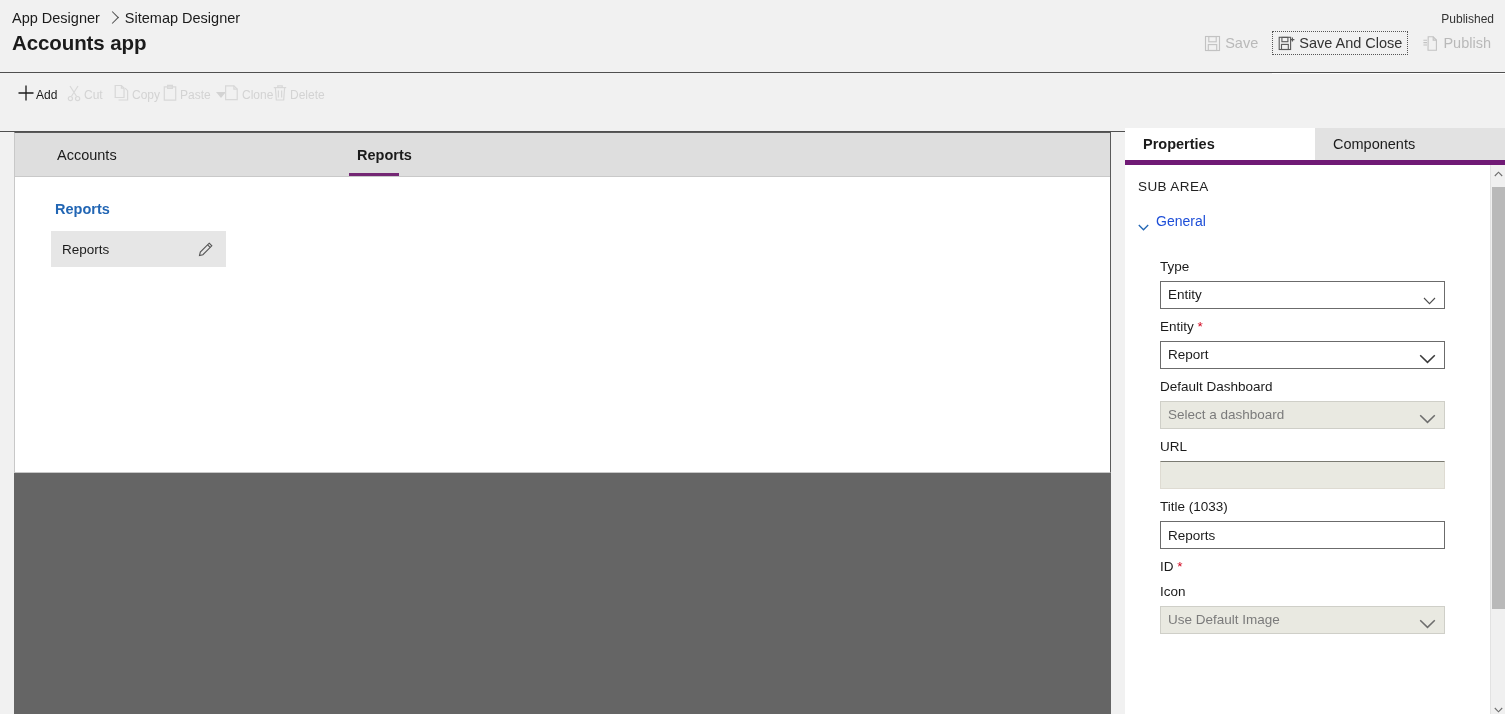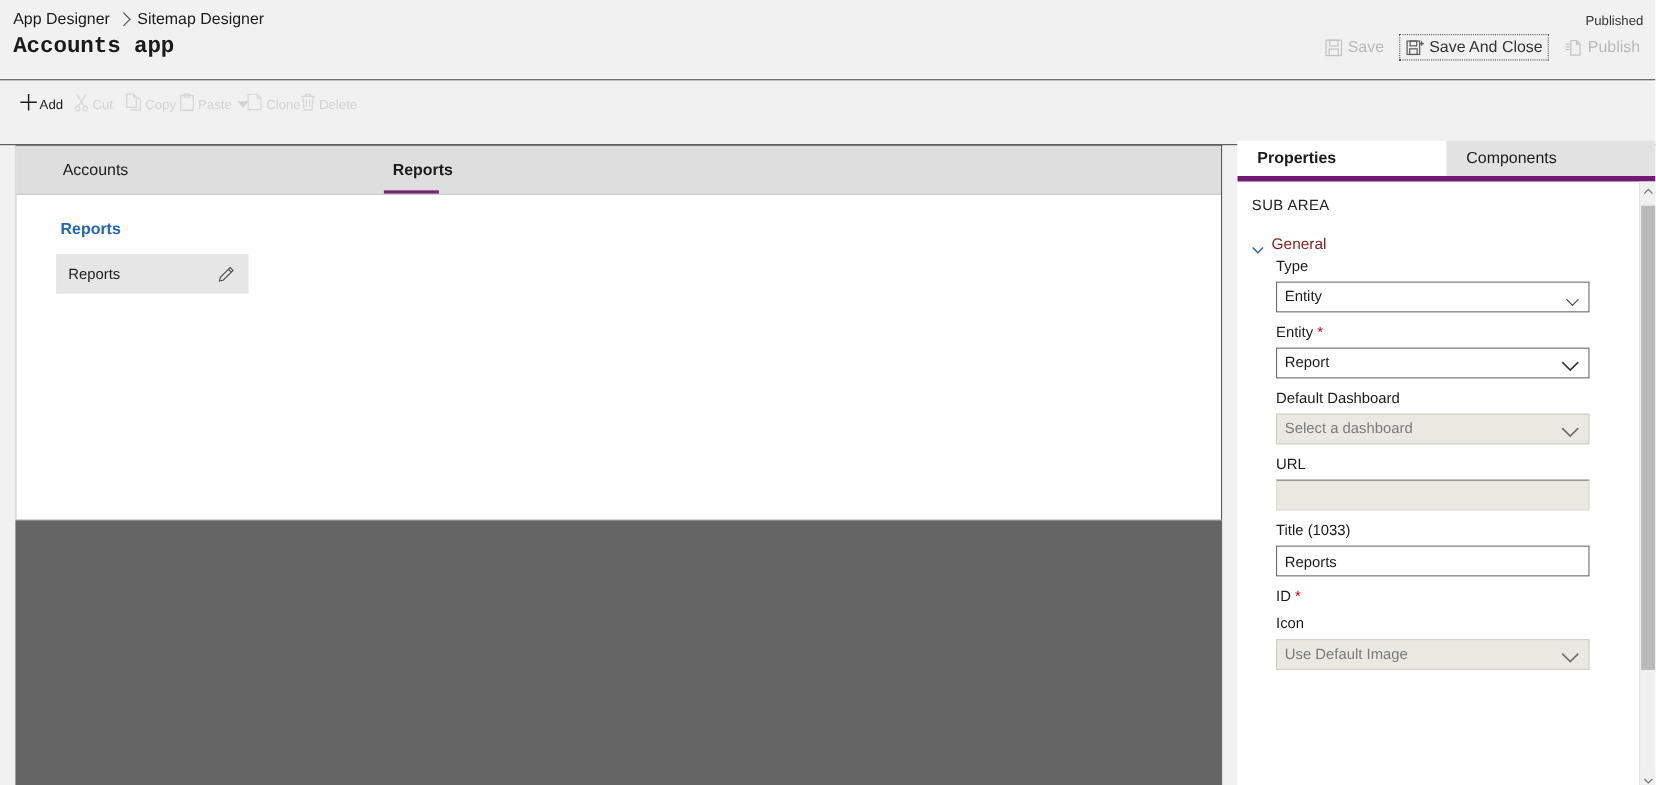--- a/index.html
+++ b/index.html
@@ -47,21 +47,20 @@
     position: relative;
     top: -1px;
   }
   .app-title {
     position: absolute;
     left: 12px; top: 31px;
     font-size: 20.5px;
     font-weight: bold;
     color: #1b1b1b;
     letter-spacing: -0.1px;
-    font-family: Liberation Mono, monospace;
   }
   .published-label {
     position: absolute;
     right: 11px; top: 12px;
     font-size: 12px;
     color: #333333;
   }
 
   .hdr-actions {
     position: absolute;
@@ -242,23 +241,23 @@
   .section-caption {
     font-size: 13.5px;
     color: #222222;
     letter-spacing: 0.4px;
     margin-bottom: 19px;
   }
   .section-toggle {
     display: flex;
     align-items: center;
     gap: 7px;
-    color: #7f1d1d;
+    color: #1d4ed8;
     font-size: 14px;
-    margin-bottom: 5px;
+    margin-bottom: 30px;
     cursor: pointer;
   }
   .chev-down {
     width: 11px; height: 7px;
   }
   .field { margin-bottom: 10px; padding-left: 22px; }
   .field-label {
     font-size: 13.5px;
     color: #1b1b1b;
     margin-bottom: 7px;

